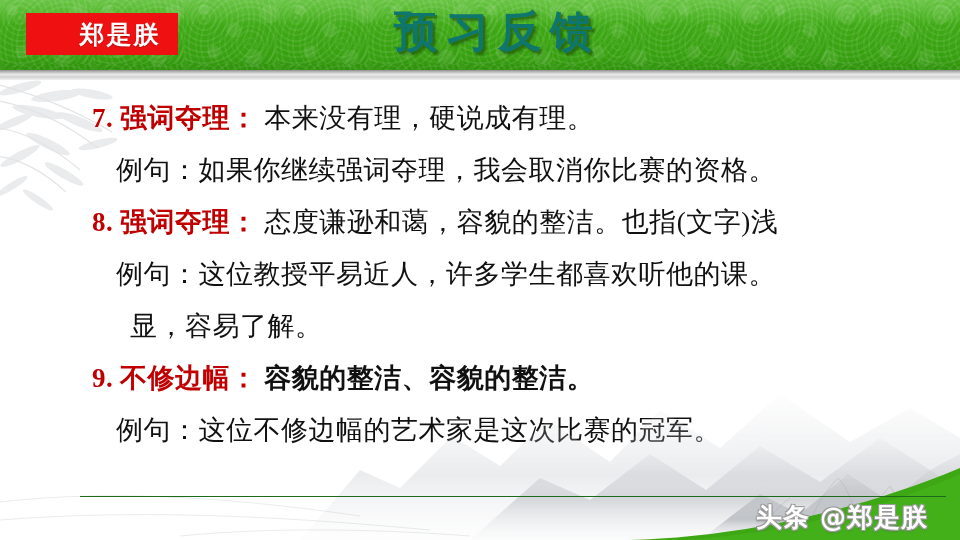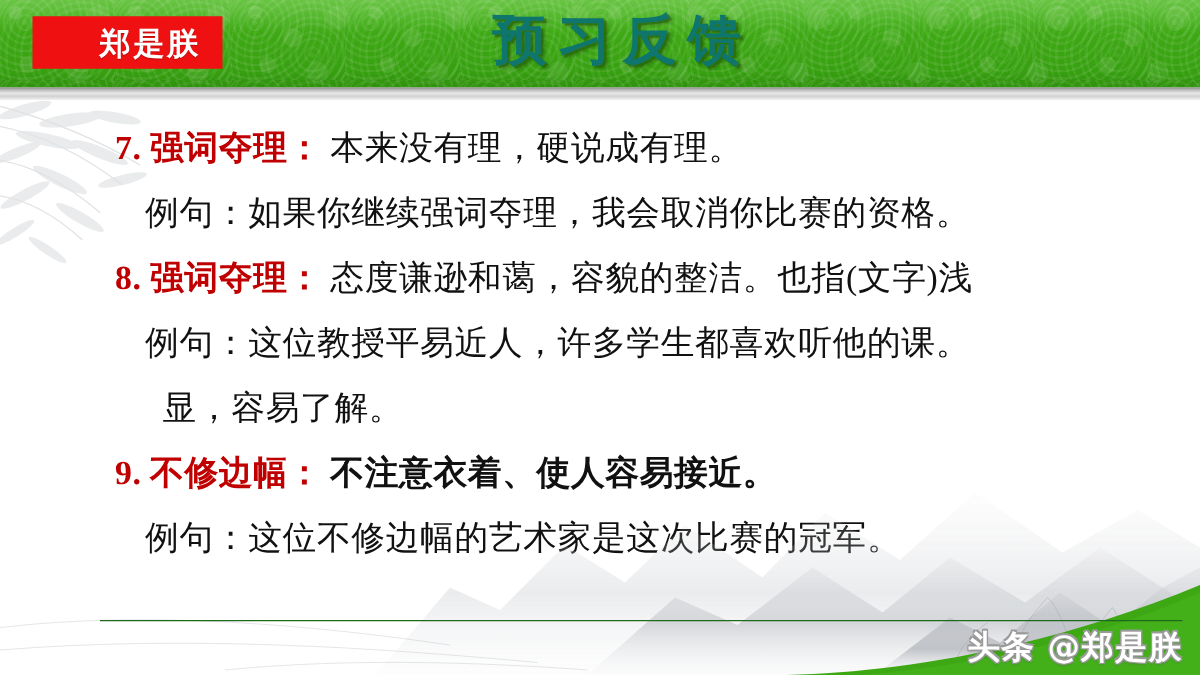--- a/index.html
+++ b/index.html
@@ -124,21 +124,21 @@
 
   .footer-rule {
     position: absolute;
     left: 80px; top: 496px;
     width: 866px; height: 0;
     border-top: 1.6px solid #1d6a1d;
   }
 
   .watermark {
     position: absolute;
-    right: 14px; top: 500px;
+    right: 32px; top: 500px;
     color: #ffffff;
     font-family: "DejaVu Sans", "Liberation Sans", sans-serif;
     font-size: 26px;
     font-weight: bold;
     letter-spacing: 1px;
     white-space: nowrap;
     text-shadow:
       -1px -1px 0 #9a9a9a,  1px -1px 0 #9a9a9a,
       -1px  1px 0 #9a9a9a,  1px  1px 0 #9a9a9a,
        0    2px 2px rgba(90,90,90,.45);
@@ -233,21 +233,21 @@
     <div class="line sub">
       <span class="defn">例句：这位教授平易近人，许多学生都喜欢听他的课。</span>
     </div>
     <div class="line cont">
       <span class="defn">显，容易了解。</span>
     </div>
 
     <div class="line entry bold">
       <span class="term">9.</span>
       <span class="term">不修边幅：</span>
-      <span class="defn">不注意衣着、使人容易接近。</span>
+      <span class="defn">容貌的整洁、容貌的整洁。</span>
     </div>
     <div class="line sub">
       <span class="defn">例句：这位不修边幅的艺术家是这次比赛的冠军。</span>
     </div>
 
   </div>
 
   <svg class="mountains" viewBox="0 0 960 190" preserveAspectRatio="none">
     <defs>
       <linearGradient id="mg1" x1="0" y1="0" x2="0" y2="1">

